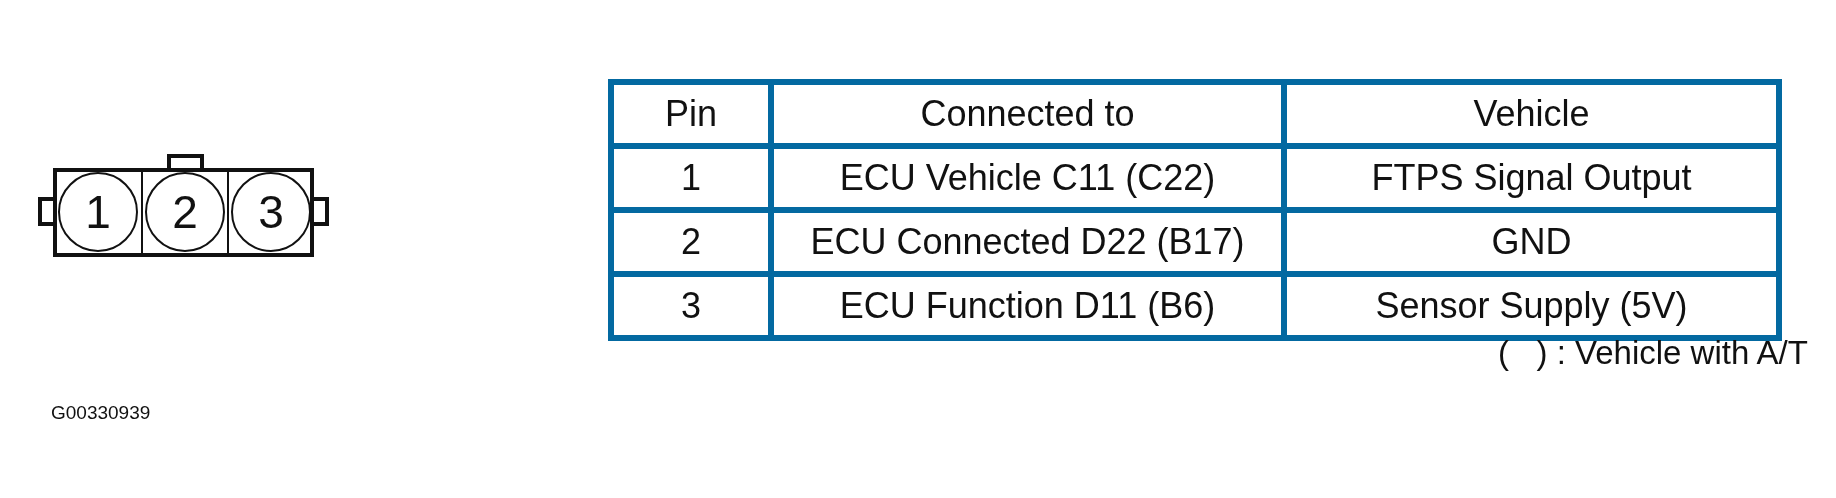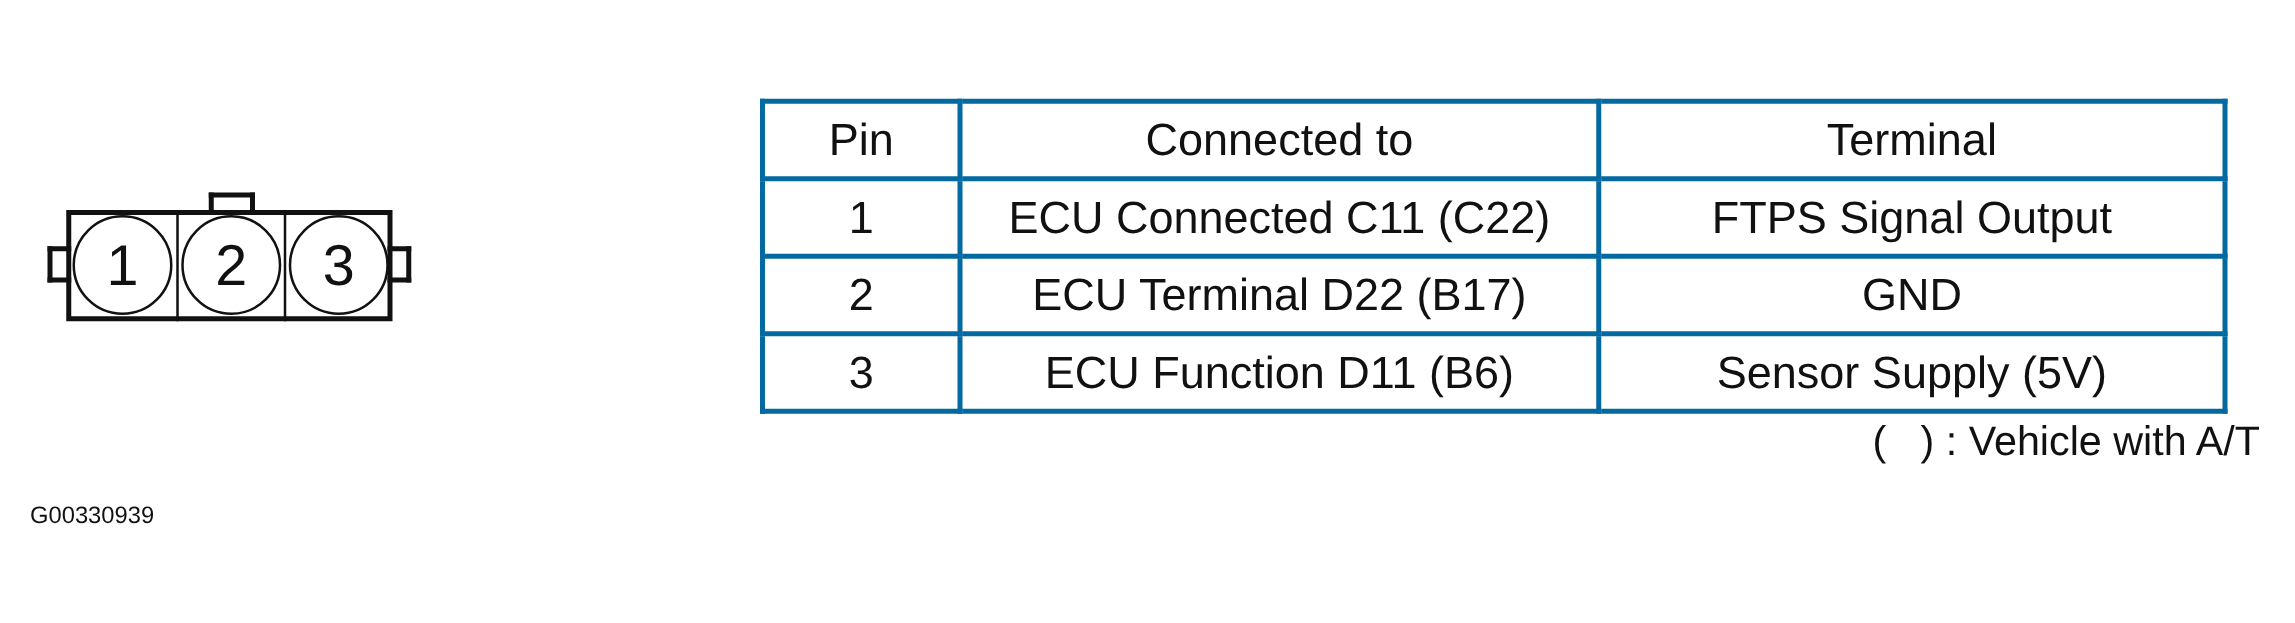--- a/index.html
+++ b/index.html
@@ -11,27 +11,27 @@
   .tab { position:absolute; border:4px solid #111; box-sizing:border-box; background:#fff; }
   .tab-left  { left:38px;  top:197px; width:19px; height:29px; border-right:none; }
   .tab-right { left:310px; top:197px; width:19px; height:29px; border-left:none; }
   .tab-top   { left:167px; top:154px; width:37px; height:18px; border-bottom:none; }
   .cell-div { position:absolute; top:168px; width:2px; height:89px; background:#111; }
   .pin { position:absolute; top:172px; width:80px; height:80px; border:2.5px solid #111;
          border-radius:50%; box-sizing:border-box; display:flex; align-items:center;
          justify-content:center; font-size:46px; background:#fff; }
   
   table.pins { position:absolute; left:608px; top:79px; width:1174px; border-collapse:collapse; }
-  table.pins td, table.pins th { border:4px solid #0369a1; text-align:center; font-weight:normal;
+  table.pins td, table.pins th { border:6px solid #0369a1; text-align:center; font-weight:normal;
          font-size:36px; height:58px; padding:0; line-height:58px; }
   .col-pin { width:154px; }
   .col-conn { width:507px;border-radius:15px; }
   .footnote { position:absolute; left:1498px; top:334px; width:342px; text-align:left;
               font-size:33px; white-space:pre; }
-  .figcode { position:absolute; left:24px; top:402px; font-size:19px;text-align:center; }
+  .figcode { position:absolute; left:51px; top:402px; font-size:19px;text-align:center; }
 </style>
 </head>
 <body>
 
 <div>
   <div class="tab tab-left"></div>
   <div class="tab tab-right"></div>
   <div class="tab tab-top"></div>
   <div class="conn-body"></div>
   <div class="cell-div" style="left:141px;"></div>
@@ -45,30 +45,30 @@
   <div class="pin" style="left:231px;">
     <span>3</span>
   </div>
 </div>
 
 <table class="pins">
   <tbody>
       <tr>
     <th class="col-pin">Pin</th>
     <th class="col-conn">Connected to</th>
-    <th>Terminal</th>
+    <th>Vehicle</th>
   </tr>
   <tr>
     <td>1</td>
-    <td>ECU Connected C11 (C22)</td>
+    <td>ECU Vehicle C11 (C22)</td>
     <td>FTPS Signal Output</td>
   </tr>
   <tr>
     <td>2</td>
-    <td>ECU Terminal D22 (B17)</td>
+    <td>ECU Connected D22 (B17)</td>
     <td>GND</td>
   </tr>
   <tr>
     <td>3</td>
     <td>ECU Function D11 (B6)</td>
     <td>Sensor Supply (5V)</td>
   </tr>
 </tbody>
   </table>
 

